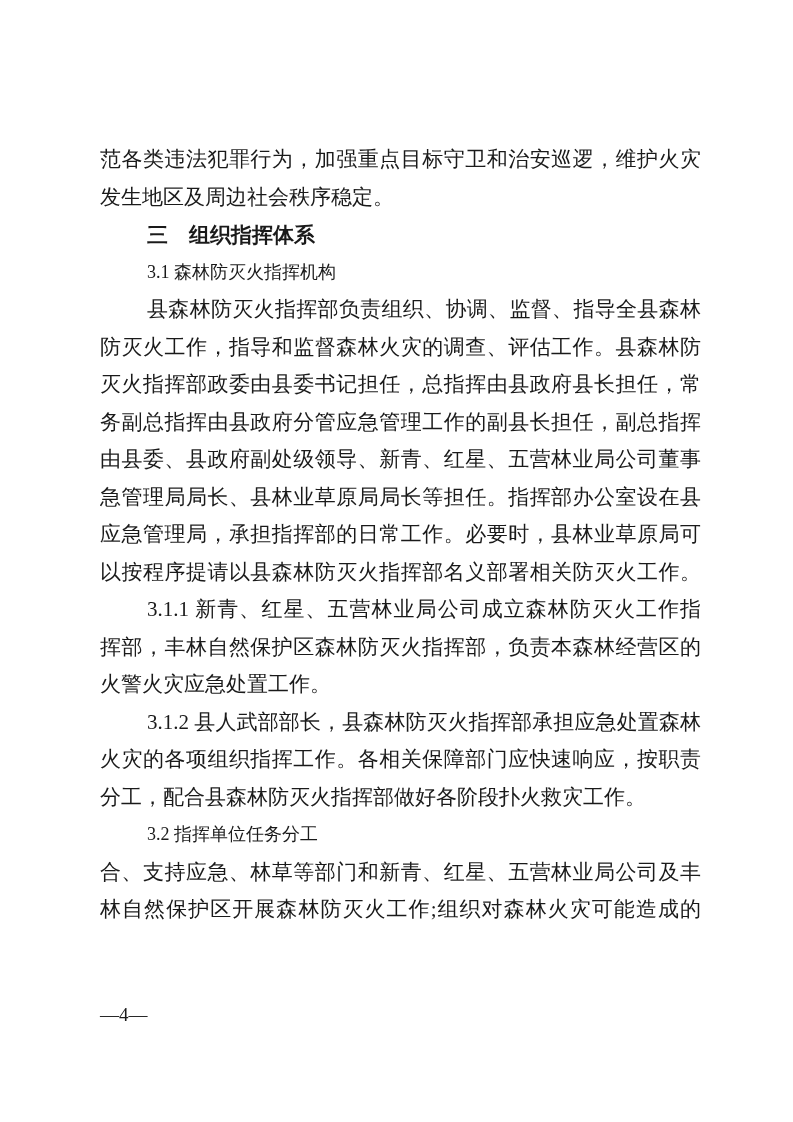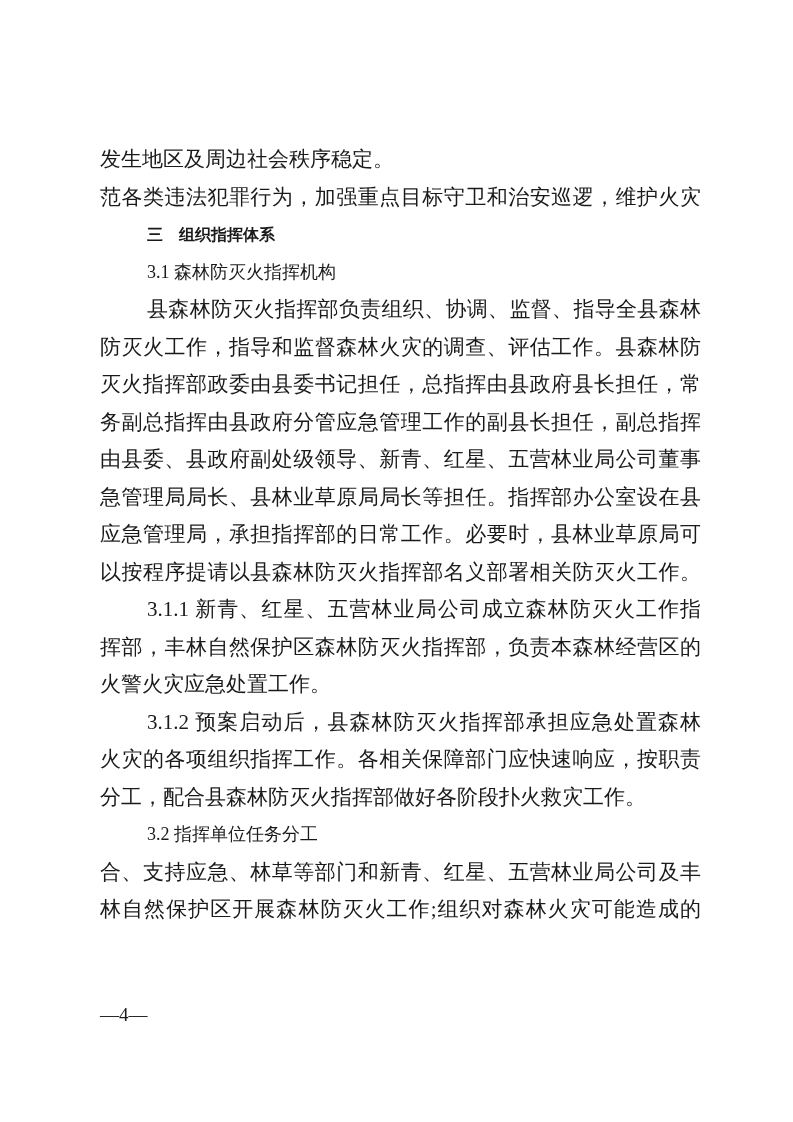--- a/index.html
+++ b/index.html
@@ -25,21 +25,21 @@
     overflow: hidden;
   }
   
   .fill { text-align: justify; text-align-last: justify; }
   
   .ind { text-indent: 47px; }
   
   .h-black {
     font-family: "Liberation Sans", "DejaVu Sans", sans-serif;
     font-weight: 700;
-    font-size: 16px;
+    font-size: 21px;
   }
   
   .h-kai { font-size: 18px; }
   
   .lead-bold {
     font-family: "Liberation Sans", "DejaVu Sans", sans-serif;
     font-weight: 700;
   }
   .page-number {
     position: absolute;
@@ -48,41 +48,41 @@
     line-height: 30px;
     color: #1a1a1a;
   }
 </style>
 </head>
 <body>
 
 <div class="page">
   <div class="content">
 
+    <div class="line fill">范各类违法犯罪行为，加强重点目标守卫和治安巡逻，维护火灾</div>
     <div class="line">发生地区及周边社会秩序稳定。</div>
-    <div class="line fill">范各类违法犯罪行为，加强重点目标守卫和治安巡逻，维护火灾</div>
 
     <div class="line h-black ind">三　组织指挥体系</div>
 
     <div class="line h-kai ind">3.1 森林防灭火指挥机构</div>
 
     <div class="line fill ind">县森林防灭火指挥部负责组织、协调、监督、指导全县森林</div>
     <div class="line fill">防灭火工作，指导和监督森林火灾的调查、评估工作。县森林防</div>
     <div class="line fill">灭火指挥部政委由县委书记担任，总指挥由县政府县长担任，常</div>
     <div class="line fill">务副总指挥由县政府分管应急管理工作的副县长担任，副总指挥</div>
     <div class="line fill">由县委、县政府副处级领导、新青、红星、五营林业局公司董事</div>
     <div class="line fill">急管理局局长、县林业草原局局长等担任。指挥部办公室设在县</div>
     <div class="line fill">应急管理局，承担指挥部的日常工作。必要时，县林业草原局可</div>
     <div class="line fill">以按程序提请以县森林防灭火指挥部名义部署相关防灭火工作。</div>
 
     <div class="line fill ind">3.1.1 新青、红星、五营林业局公司成立森林防灭火工作指</div>
     <div class="line fill">挥部，丰林自然保护区森林防灭火指挥部，负责本森林经营区的</div>
     <div class="line">火警火灾应急处置工作。</div>
 
-    <div class="line fill ind">3.1.2 预案启动后，县森林防灭火指挥部承担应急处置森林</div>
+    <div class="line fill ind">3.1.2 县人武部部长，县森林防灭火指挥部承担应急处置森林</div>
     <div class="line fill">火灾的各项组织指挥工作。各相关保障部门应快速响应，按职责</div>
     <div class="line">分工，配合县森林防灭火指挥部做好各阶段扑火救灾工作。</div>
 
     <div class="line h-kai ind">3.2 指挥单位任务分工</div>
 
     <div class="line fill">合、支持应急、林草等部门和新青、红星、五营林业局公司及丰</div>
     <div class="line fill">林自然保护区开展森林防灭火工作;组织对森林火灾可能造成的</div>
 
   </div>
 

